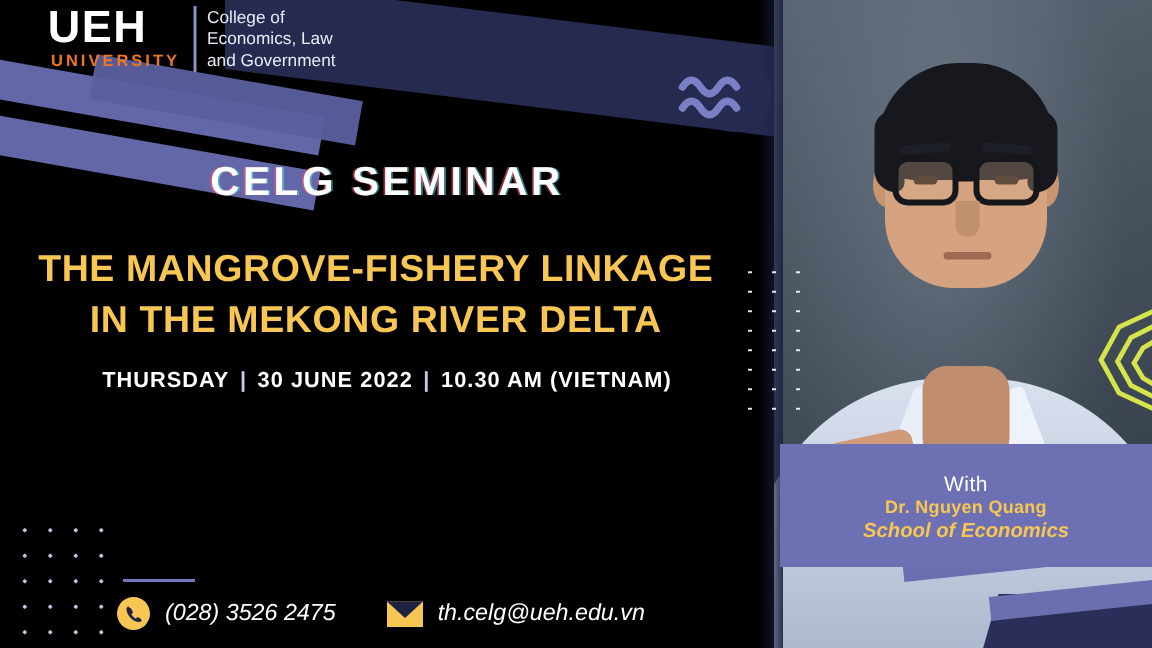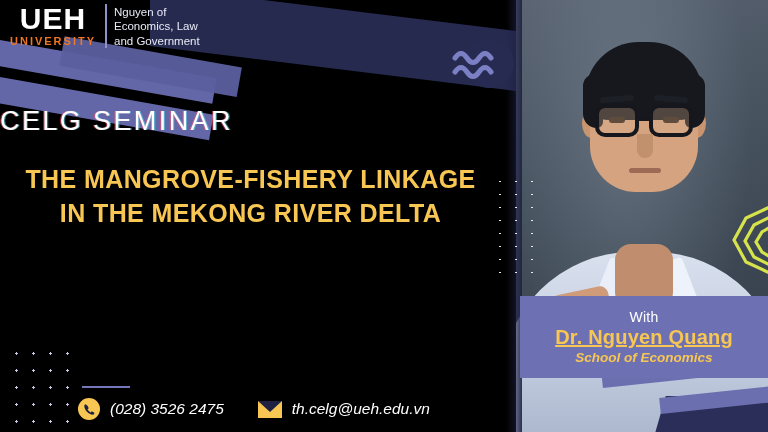--- a/index.html
+++ b/index.html
@@ -33,21 +33,21 @@
 
   
   .logo { position:absolute; left:10px; top:4px; display:flex; align-items:flex-start; z-index:6; }
   .logo-mark { display:flex; flex-direction:column; align-items:center; }
   .logo-ueh {
     font-weight:bold; font-size:30px; letter-spacing:1px;
     color:#ffffff; line-height:1; font-family:"Liberation Sans", sans-serif;
   }
   .logo-univ {
     font-weight:bold; font-size:11px; letter-spacing:2.0px;
-    color:#ef7622; line-height:1; margin-top:2px;
+    color:#ef7622; line-height:1; margin-top:2px;margin-left:24px;
   }
   .logo-rule { width:2px; align-self:stretch; background:#8e92c9; margin:0 7px 0 9px; }
   .logo-college {
     color:#e8eaf6; font-size:11.5px; line-height:1.25; font-weight:normal;
     padding-top:1px;
   }
 
   
   .wave-wrap { position:absolute; left:452px; top:36px; width:58px; height:58px; z-index:5; }
   .wave-disc {
@@ -72,22 +72,23 @@
     left:688px; top:398px; width:62px; height:40px;
     background-image:radial-gradient(#b8badd 1.1px, transparent 1.2px);
     background-size:14px 13px;
   }
 
   
   .content { position:absolute; left:0; top:0; width:516px; height:432px; z-index:7; }
 
   .seminar-title {
     position:absolute; left:0; right:0; top:106px;
+    text-align:center;
     color:#ffffff;
-    font-size:27px; font-weight:normal; letter-spacing:2.4px;
+    font-size:27px; font-weight:bold; letter-spacing:2.4px;
     text-shadow:-1.2px 0 rgba(255,80,110,.55), 1.2px 0 rgba(90,220,235,.55);
   }
 
   .headline {
     position:absolute; left:0; right:15px; top:163px;
     text-align:center;
     color:#f7c653;
     font-size:25px; font-weight:bold; letter-spacing:.4px;
     line-height:1.34;
   }
@@ -200,21 +201,21 @@
   }
 
   
   .speaker {
     position:absolute; left:520px; top:296px; width:248px; height:82px;
     background:#6d71b4; z-index:9;
     display:flex; flex-direction:column; align-items:center; justify-content:center;
     gap:1px;
   }
   .speaker-with { color:#ffffff; font-size:14px; letter-spacing:.3px; }
-  .speaker-name { color:#f7c653; font-size:20px; font-weight:bold; letter-spacing:.2px;text-decoration:underline; }
+  .speaker-name { color:#f7c653; font-size:12px; font-weight:bold; letter-spacing:.2px; }
   .speaker-org  { color:#f7c653; font-size:13.5px; font-style:italic; font-weight:bold;text-align:center; }
 
   .left-edge-shade{
     position:absolute; left:506px; top:0; width:16px; height:432px; z-index:4;
     background:linear-gradient(90deg, rgba(30,33,66,0), rgba(30,33,66,.9));
   }
 </style>
 </head>
 <body>
 
@@ -225,21 +226,21 @@
   <div class="bar bar-c"></div>
   <div class="bar bar-b"></div>
 
   <div class="logo">
     <div class="logo-mark">
       <div class="logo-ueh">UEH</div>
       <div class="logo-univ">UNIVERSITY</div>
     </div>
     <div class="logo-rule"></div>
     <div class="logo-college">
-      <div>Nguyen of</div>
+      <div>College of</div>
       <div>Economics, Law</div>
       <div>and Government</div>
     </div>
   </div>
 
   <div class="wave-wrap">
     <div class="wave-disc"></div>
     <svg class="wave-icon" width="56" height="40" viewBox="0 0 56 40">
       <path d="M3 12 q6 -9 12 0 q6 9 12 0 q6 -9 12 0" fill="none" stroke="#7b80c4" stroke-width="5" stroke-linecap="round"></path>
       <path d="M3 26 q6 -9 12 0 q6 9 12 0 q6 -9 12 0" fill="none" stroke="#7b80c4" stroke-width="5" stroke-linecap="round"></path>
@@ -289,20 +290,23 @@
   <div class="dots dots-bottomright"></div>
 
   <div class="content">
     <div class="seminar-title">CELG SEMINAR</div>
 
     <div class="headline">
       <div>THE MANGROVE-FISHERY LINKAGE</div>
       <div>IN THE MEKONG RIVER DELTA</div>
     </div>
 
+    <div class="datetime">
+      <span>THURSDAY</span><span class="sep">|</span><span>30 JUNE 2022</span><span class="sep">|</span><span>10.30 AM (VIETNAM)</span>
+    </div>
   </div>
 
   <div class="rule-small"></div>
 
   <div class="contact">
     <span class="ico-circle">
       <svg width="13" height="13" viewBox="0 0 16 16">
         <path d="M3.2 1.6c-.8 0-1.6.9-1.6 1.9 0 5.4 5.3 10.9 10.6 10.9 1 0 1.8-.8 1.8-1.7 0-.4-.2-.7-.5-.9l-2.2-1.3c-.4-.2-.9-.1-1.2.3l-.7.9c-1.6-.8-3-2.2-3.8-3.9l.9-.7c.4-.3.5-.8.3-1.2L5.5 3.4c-.2-.4-.6-.6-1-.6z" fill="#1e2142"></path>
       </svg>
     </span>

